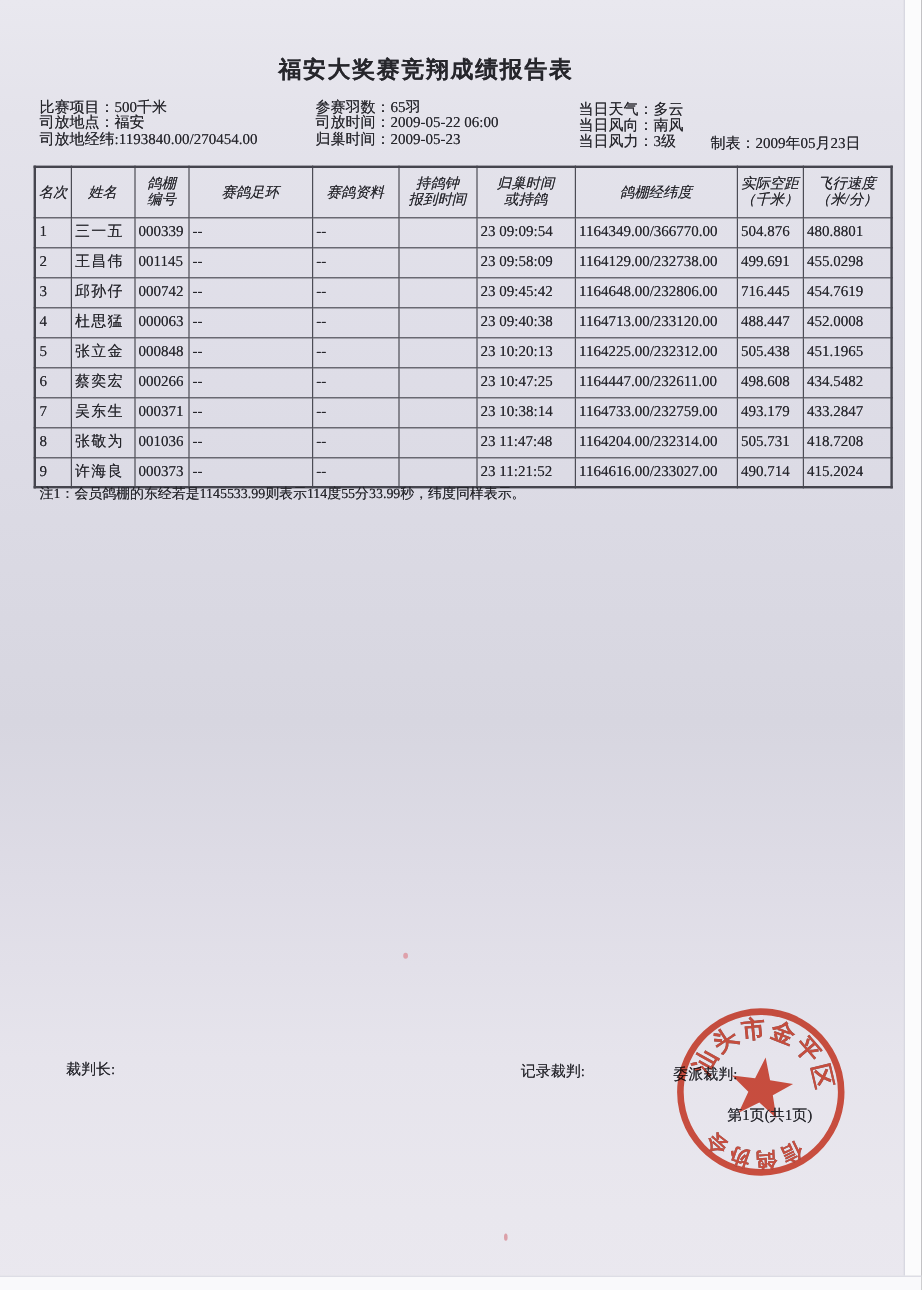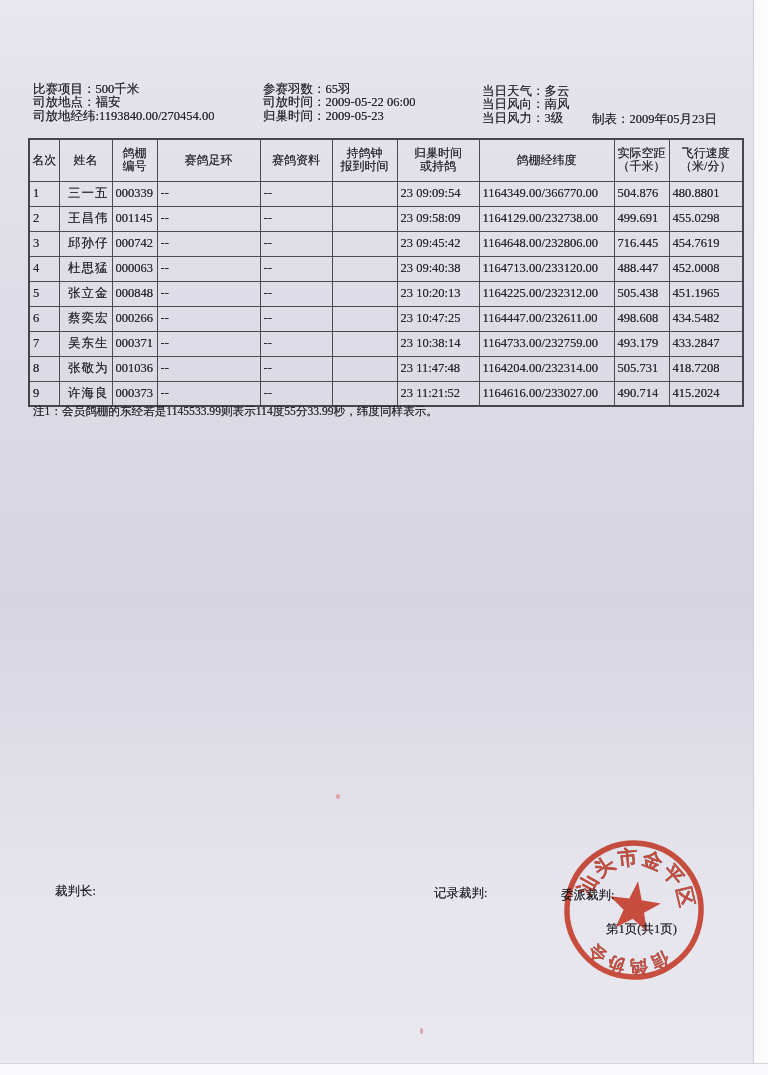--- a/index.html
+++ b/index.html
@@ -22,23 +22,23 @@
   table.results{
     position:absolute;left:28px;top:138px;width:714px;
     border-collapse:collapse;table-layout:fixed;
     border:2px solid #45454e;
   }
   table.results th,table.results td{
     border:1px solid #4c4c55;font-weight:normal;overflow:hidden;
   }
   table.results thead tr{height:42px;}
   table.results tbody tr{height:25px;}
-  table.results th{font-size:12px;line-height:13.5px;text-align:center;white-space:pre-line;padding:4px 0;}
+  table.results th{font-size:12px;line-height:13.5px;text-align:center;white-space:pre-line;padding:4px 0;font-style:italic;}
   table.results td{font-size:12.5px;white-space:nowrap;padding:0 3px;vertical-align:middle;}
-  td.c-name{padding-left:6px;letter-spacing:1px;text-align:right;}
+  td.c-name{padding-left:6px;letter-spacing:1px;}
   td.c-dist{padding-left:5px;}
   td.c-speed{padding-left:7px;}
   .c0{width:30px}.c1{width:53px}.c2{width:45px}.c3{width:103px}.c4{width:72px}
   .c5{width:65px}.c6{width:82px}.c7{width:135px}.c8{width:55px}.c9{width:74px}
   .notes{position:absolute;left:33px;top:406px;font-size:11.6px;line-height:12.8px;white-space:nowrap;}
   .footer-label{position:absolute;font-size:12.5px;white-space:nowrap;}
   .judge-chief{left:55px;top:883px;text-align:center;}
   .record-judge{left:434px;top:885px;}
   .assigned-judge{left:561px;top:887px;}
   .page-number{left:606px;top:921px;z-index:6;font-size:12.5px;}
@@ -48,20 +48,21 @@
   .speck1{position:absolute;left:336px;top:794px;width:4px;height:5px;border-radius:50%;
     background:rgba(220,110,120,0.55);filter:blur(0.6px);}
   .speck2{position:absolute;left:420px;top:1028px;width:3px;height:6px;border-radius:50%;
     background:rgba(205,90,100,0.5);filter:blur(0.5px);}
 </style>
 </head>
 <body>
 
 <div class="paper">
 
+  <div class="title">福安大奖赛竞翔成绩报告表</div>
 
   <div class="info-col info-left">
     <div><span>比赛项目：</span><span>500千米</span></div>
     <div><span>司放地点：</span><span>福安</span></div>
     <div><span>司放地经纬:</span><span>1193840.00/270454.00</span></div>
   </div>
 
   <div class="info-col info-mid">
     <div><span>参赛羽数：</span><span>65羽</span></div>
     <div><span>司放时间：</span><span>2009-05-22 06:00</span></div>

